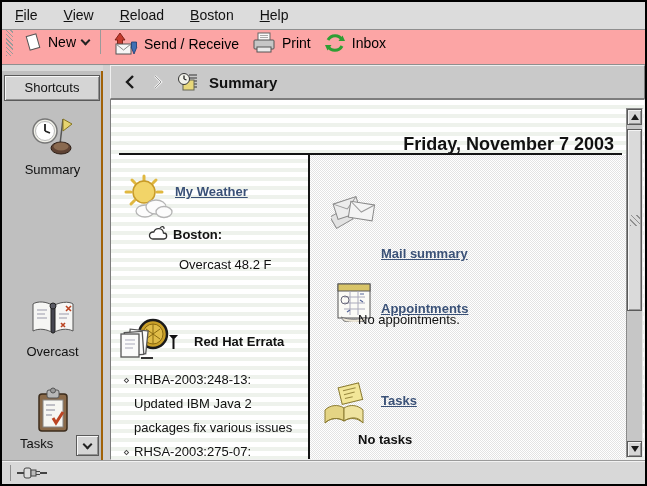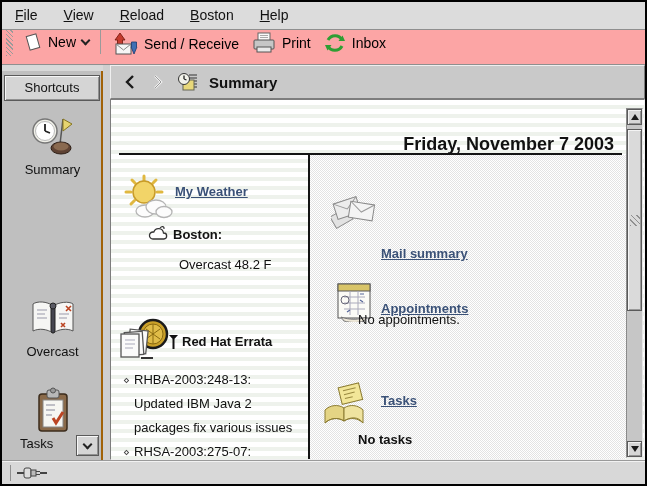--- a/index.html
+++ b/index.html
@@ -50,21 +50,21 @@
   .checker{position:absolute;left:199px;top:55px;right:18px;bottom:0;
     background-image:conic-gradient(#e3e3e3 25%,#fff 0 50%,#e3e3e3 0 75%,#fff 0);
     background-size:2px 2px;}
   .date-line{position:absolute;top:34px;right:30px;font-size:18px;font-weight:bold;}
   .hrule{position:absolute;left:8px;right:22px;top:53px;height:2px;background:#141414;}
   .vrule{position:absolute;left:197px;top:53px;bottom:0;width:2px;background:#141414;}
   .abs{position:absolute;}
   .sec-link{font-size:13px;font-weight:bold;text-decoration:underline;color:#3a5177;}
   .body-text{font-size:13px;}
   .bold-text{font-size:13px;font-weight:bold;}
-  .errata-title{font-size:13px;font-weight:bold;display:flex;align-items:center;gap:4px;}
+  .errata-title{font-size:13px;font-weight:bold;display:flex;align-items:center;gap:16px;}
   .errata-list{width:180px;font-size:13px;line-height:24px;}
   .errata-item{position:relative;padding-left:11px;}
   .errata-item::before{content:"⋄";position:absolute;left:0;top:0;font-size:11px;color:#444;}
   
   .vscroll{position:absolute;top:8px;right:1px;bottom:1px;width:17px;background:#c6c6c6;
     border:1px solid;border-color:#8a8a8a #e8e8e8 #e8e8e8 #8a8a8a;}
   .vs-btn{position:absolute;left:0;width:15px;height:16px;background:#d6d6d6;border:1px solid #5a5a5a;
     box-shadow:inset 1px 1px 0 #f2f2f2,inset -1px -1px 0 #949494;
     display:flex;align-items:center;justify-content:center;}
   .tri-up{width:0;height:0;border-left:4px solid transparent;border-right:4px solid transparent;border-bottom:6px solid #1a1a1a;}

